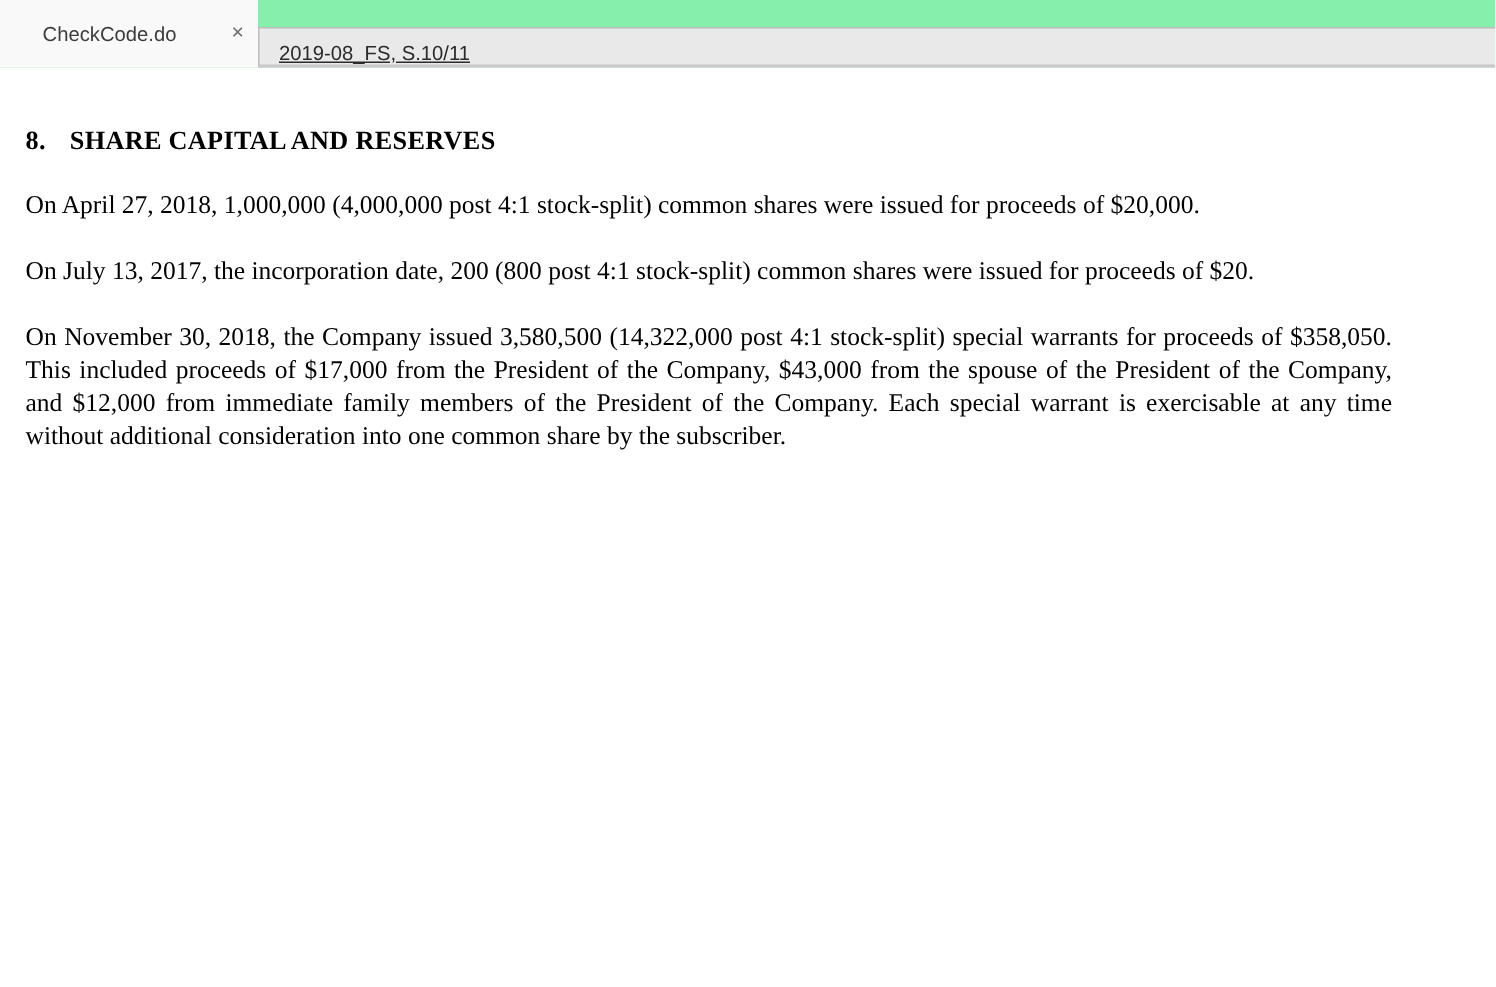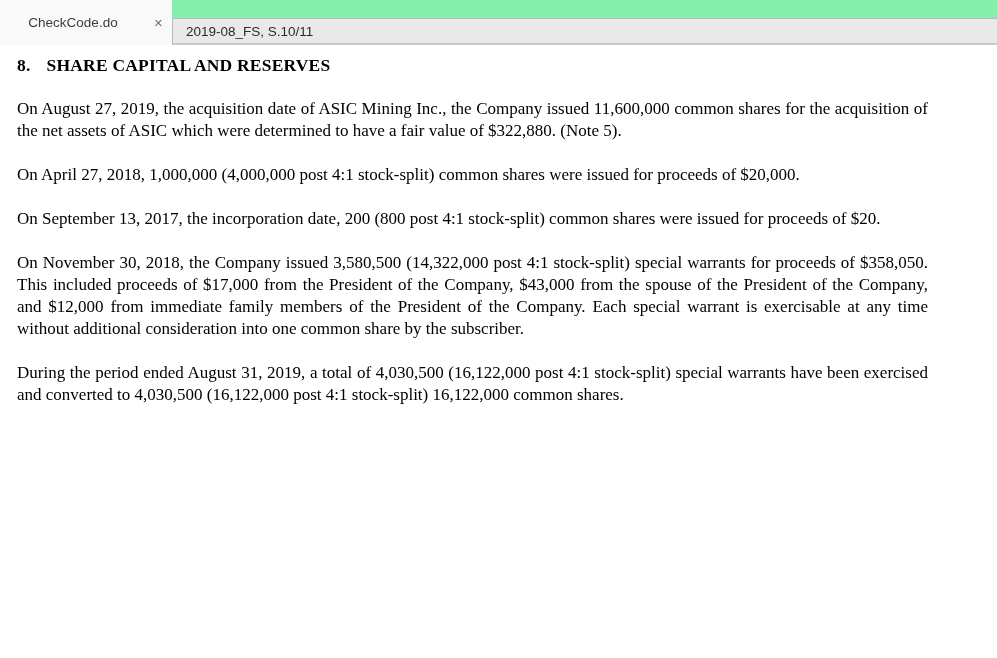--- a/index.html
+++ b/index.html
@@ -47,36 +47,38 @@
     cursor: pointer;
   }
   .tab-inactive {
     flex: 1 1 auto;
     margin-top: 18px;
     background: #e9e9e9;
     border-top: 1px solid #bcbcbc;
     border-left: 1px solid #bcbcbc;
     border-bottom: 2px solid #c9c9c9;
     display: flex;
-    align-items: center;
+    align-items: flex-end;
     padding-left: 13px;
     font-size: 13.5px;
     color: #2b2b2b;
     cursor: pointer;
     white-space: nowrap;
     overflow: hidden;
+    text-decoration: underline;
   }
 
   
   .page {
     padding: 9px 69px 0 17px;
     font-family: "Liberation Serif", serif;
     color: #000000;
     font-size: 17px;
     line-height: 22px;
+    margin-top: 28px;
   }
   .page h1, .page h2 {
     font-size: 17.5px;
     line-height: 22px;
     font-weight: bold;
     margin: 0 0 22px 0;
     letter-spacing: 0.2px;
   }
   .page h1 .sec-num { margin-right: 16px; }
   .page p {
@@ -99,27 +101,25 @@
     </div>
   </div>
 
   <div class="page">
 
     <h1>
       <span class="sec-num">8.</span><span>SHARE CAPITAL AND RESERVES</span>
     </h1>
 
 
-    <p>On August 27, 2019, the acquisition date of ASIC Mining Inc., the Company issued 11,600,000 common shares for the acquisition of the net assets of ASIC which were determined to have a fair value of $322,880. (Note 5).</p>
 
 
     <p>On April 27, 2018, 1,000,000 (4,000,000 post 4:1 stock-split) common shares were issued for proceeds of $20,000.</p>
 
-    <p>On September 13, 2017, the incorporation date, 200 (800 post 4:1 stock-split) common shares were issued for proceeds of $20.</p>
+    <p>On July 13, 2017, the incorporation date, 200 (800 post 4:1 stock-split) common shares were issued for proceeds of $20.</p>
 
 
 
     <p>On November 30, 2018, the Company issued 3,580,500 (14,322,000 post 4:1 stock-split) special warrants for proceeds of $358,050. This included proceeds of $17,000 from the President of the Company, $43,000 from the spouse of the President of the Company, and $12,000 from immediate family members of the President of the Company. Each special warrant is exercisable at any time without additional consideration into one common share by the subscriber.</p>
 
-    <p>During the period ended August 31, 2019, a total of 4,030,500 (16,122,000 post 4:1 stock-split) special warrants have been exercised and converted to 4,030,500 (16,122,000 post 4:1 stock-split) 16,122,000 common shares.</p>
 
   </div>
 </div>
 
 </body></html>

